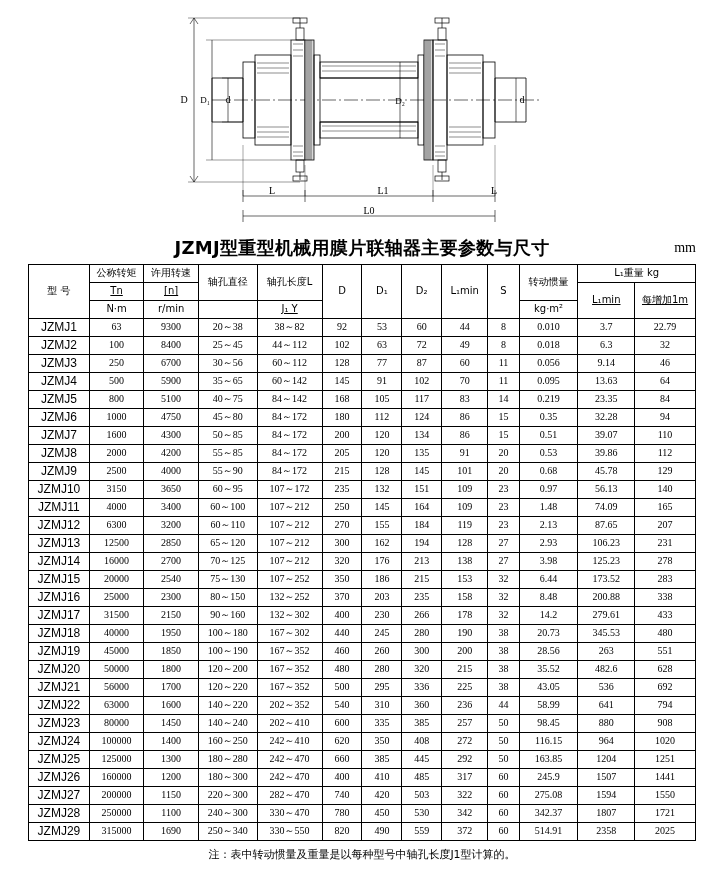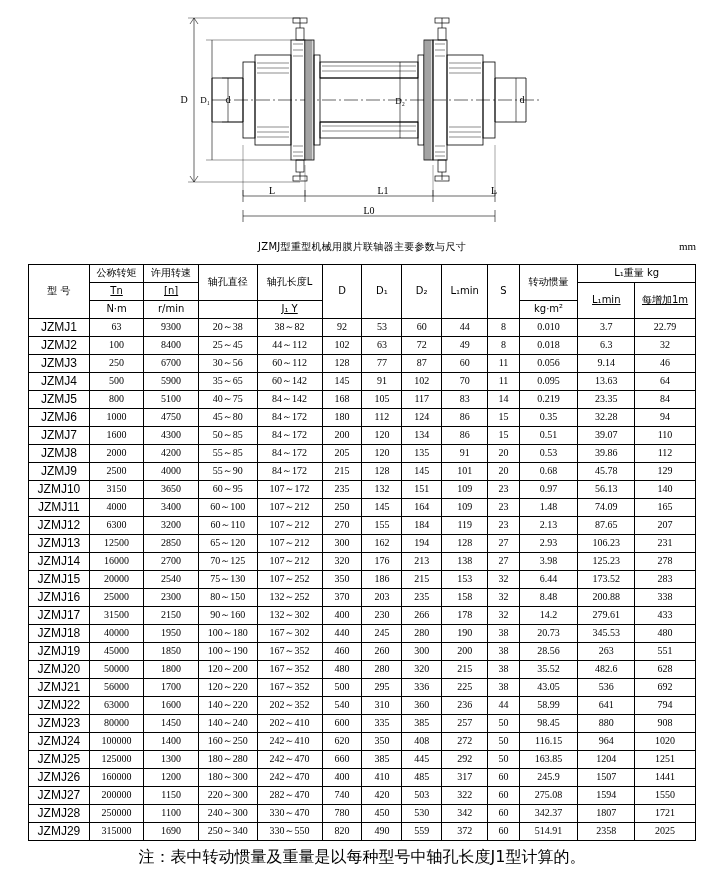--- a/index.html
+++ b/index.html
@@ -30,31 +30,31 @@
   }
   .drawing svg { display: block; }
 
   
   .title-row {
     position: relative;
     height: 28px;
     text-align: center;
   }
   .doc-title {
-    font-size: 10px;
-    font-weight: normal;
+    font-size: 18px;
+    font-weight: bold;
     font-family: "DejaVu Sans", sans-serif;
     letter-spacing: 0.3px;
     text-align: right;
   }
   .unit-label {
     position: absolute;
     right: 28px;
     top: 4px;
-    font-size: 11px;
+    font-size: 14px;
     font-family: "Liberation Serif", serif;
   }
 
   
   .table-wrap {
     padding: 0 28px;
     box-sizing: border-box;
   }
   table.spec {
     border-collapse: collapse;
@@ -79,21 +79,21 @@
   .hdr-sub {
     font-size: 9px;
     text-decoration: underline;
   }
   td.model {
     font-family: Liberation Sans, sans-serif;
     font-size: 12px;
   }
   .note {
     padding: 6px 28px 0 28px;
-    font-size: 16px;
+    font-size: 11px;
     font-family: "DejaVu Sans", sans-serif;
     text-align: center;
   }
   .hdr-unit {
     font-size: 9px;
     font-family: "DejaVu Sans", sans-serif;
   }
 </style>
 </head>
 <body>

